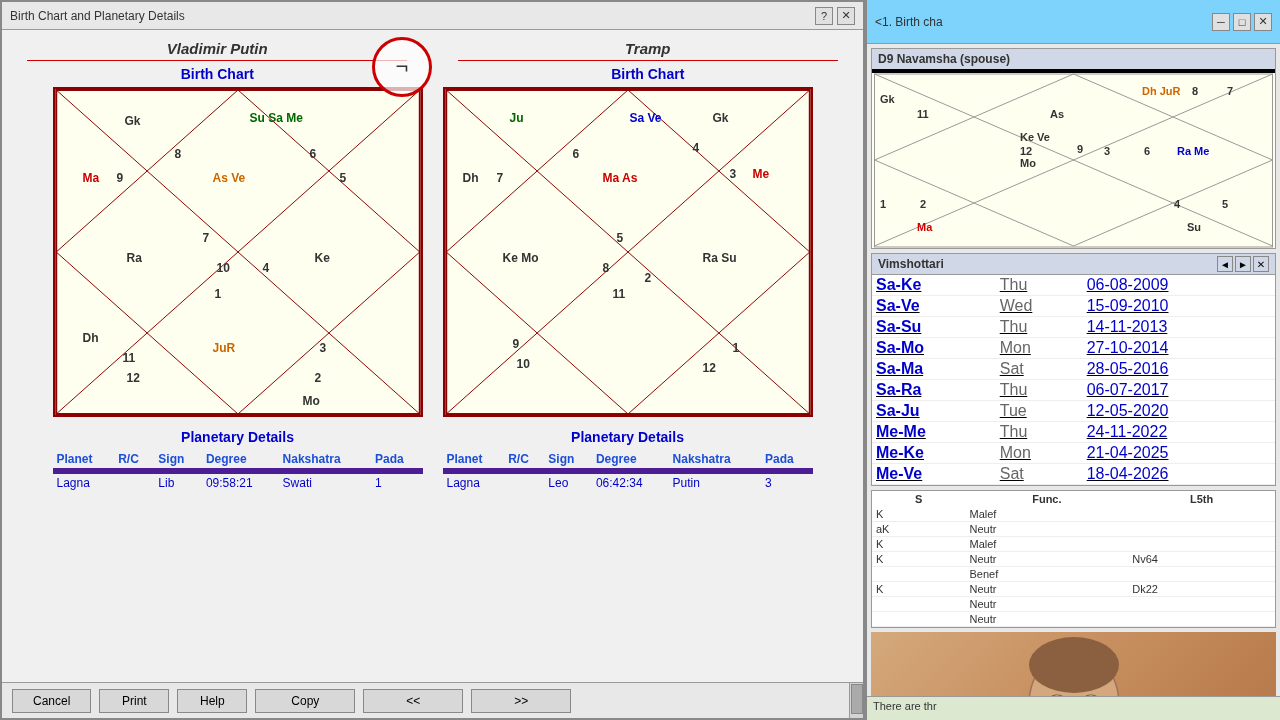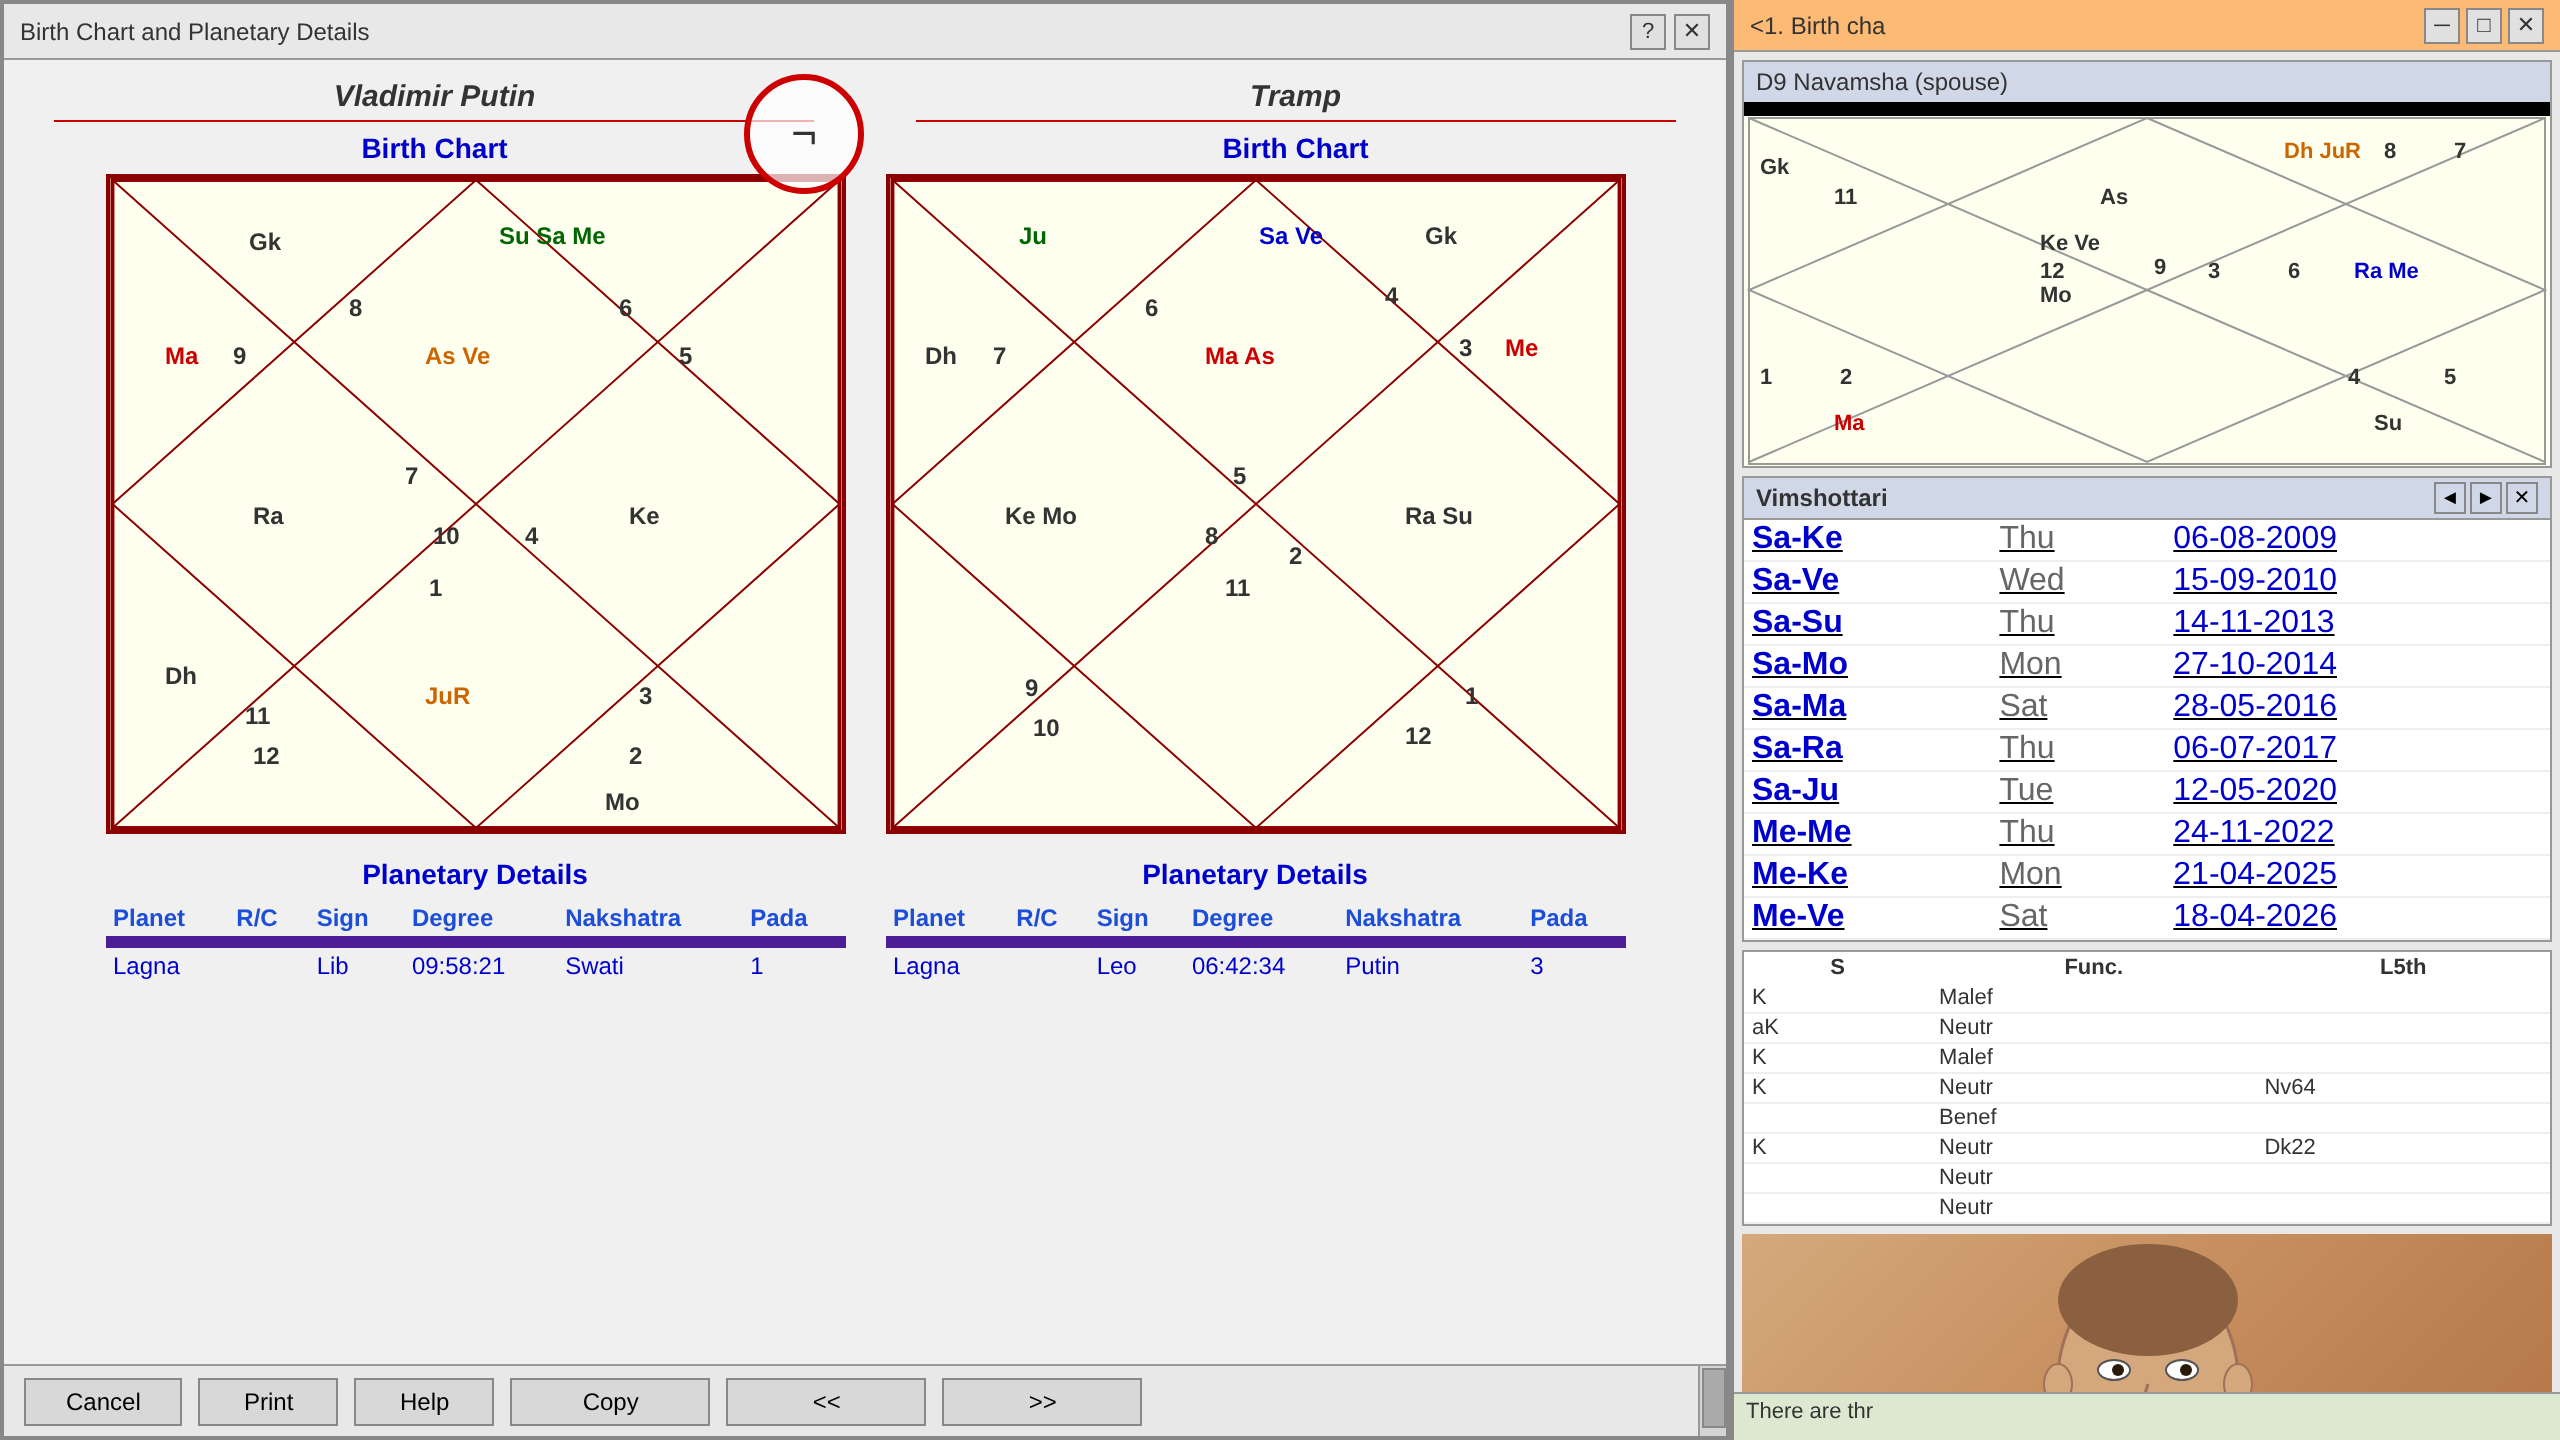--- a/index.html
+++ b/index.html
@@ -200,49 +200,49 @@
       position: absolute;
       top: 0;
       left: 865px;
       width: 415px;
       height: 720px;
       background: #e8e8e8;
       border-left: 2px solid #888;
     }
 
     .right-title-bar {
-      background: #fdba74;
+      background: #7dd3fc;
       border-bottom: 1px solid #999;
       padding: 3px 8px;
       font-size: 12px;
       color: #333;
       display: flex;
       justify-content: space-between;
       align-items: center;
-      height: 26px;
+      height: 44px;
     }
 
     .right-title-controls {
       display: flex; gap: 3px;
     }
 
     
     .d9-section {
       background: white;
       border: 1px solid #999;
       margin: 4px;
     }
 
     .d9-header {
       background: #d0d8e8;
       padding: 3px 6px;
       font-size: 12px;
-      font-weight: normal;
-      color: #333;
-      border-bottom: 7px solid #000000;
+      font-weight: bold;
+      color: #333;
+      border-bottom: 4px solid #000000;
     }
 
     .d9-chart {
       height: 175px;
       position: relative;
       background: #fffff0;
     }
 
     
     .vim-section {

